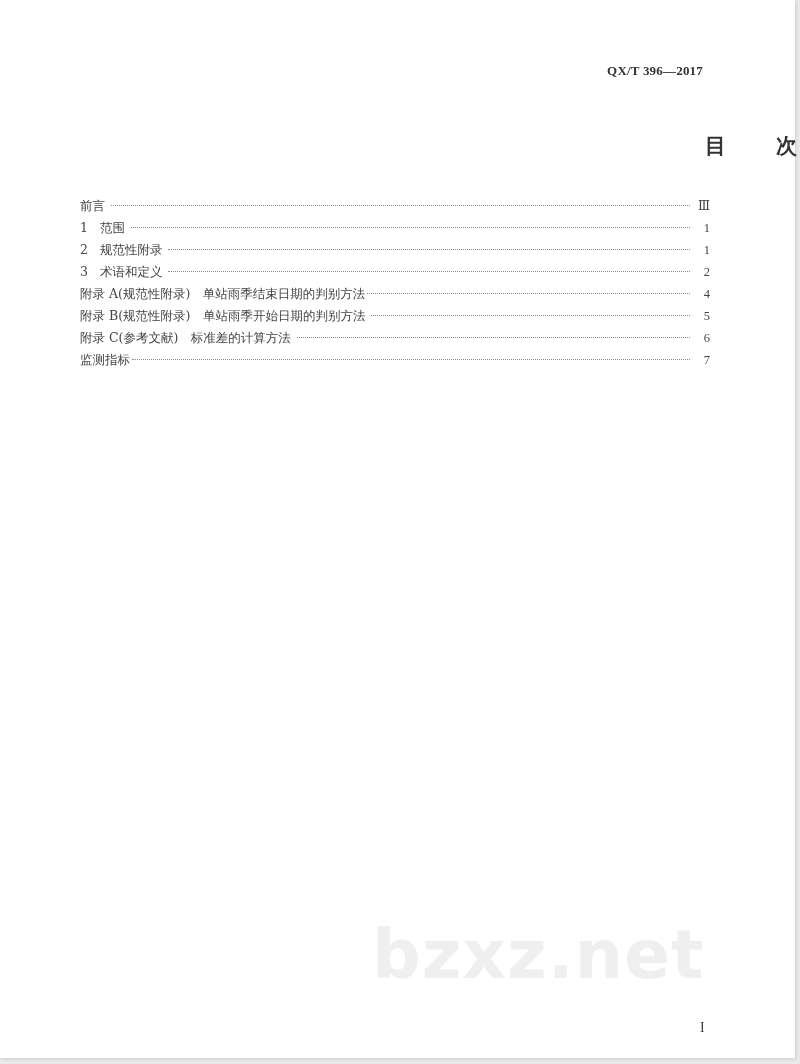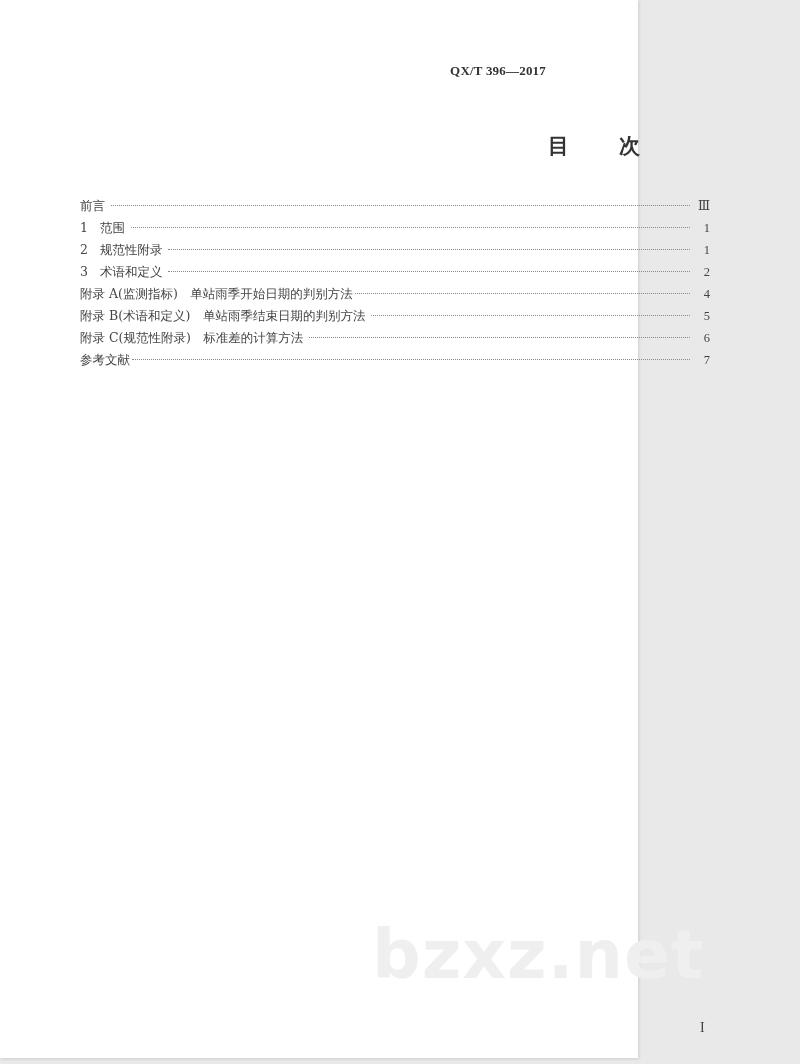--- a/index.html
+++ b/index.html
@@ -1,18 +1,18 @@
 <!DOCTYPE html>
 <html><head>
 <meta charset="utf-8">
 <style>
   html, body { margin:0; padding:0; }
   body { width:800px; height:1064px; background:#e9e9e9; position:relative; overflow:hidden;
          font-family:"DejaVu Serif","Liberation Serif",serif; color:#333; }
-  .page { position:absolute; left:0; top:0; width:638px; height:1058px; background:#ffffff;
+  .page { position:absolute; left:0; top:0; width:795px; height:1058px; background:#ffffff;
           box-shadow: 1px 1px 3px rgba(0,0,0,0.12); }
   .std-code { position:absolute; right:92px; top:63px; font-size:13px; font-weight:bold; color:#333;
               font-family:"Liberation Serif","DejaVu Serif",serif; letter-spacing:0.2px; }
   .title { position:absolute; left:2px; width:100%; top:132px; text-align:right; font-size:21px;
            font-weight:bold; color:#333; font-family:"DejaVu Sans",sans-serif; letter-spacing:0; }
   .title span { display:inline-block; }
   .title .gap { width:50px; }
   .toc { position:absolute; left:80px; top:198px; width:630px; }
   .row { display:flex; align-items:baseline; height:22px; font-size:12.5px; color:#444; }
   .row .label { white-space:nowrap; }
@@ -54,36 +54,36 @@
       <span class="leader"></span>
       <span class="page-no">1</span>
     </div>
     <div class="row">
       <span class="num sp">3</span>
       <span class="label">术语和定义</span>
       <span class="leader"></span>
       <span class="page-no">2</span>
     </div>
     <div class="row">
-      <span class="label">附录 A(监测指标)　单站雨季开始日期的判别方法</span>
+      <span class="label">附录 A(规范性附录)　单站雨季结束日期的判别方法</span>
       <span class="leader tight"></span>
       <span class="page-no">4</span>
     </div>
     <div class="row">
-      <span class="label">附录 B(术语和定义)　单站雨季结束日期的判别方法</span>
+      <span class="label">附录 B(规范性附录)　单站雨季开始日期的判别方法</span>
       <span class="leader"></span>
       <span class="page-no">5</span>
     </div>
     <div class="row">
-      <span class="label">附录 C(规范性附录)　标准差的计算方法</span>
+      <span class="label">附录 C(参考文献)　标准差的计算方法</span>
       <span class="leader"></span>
       <span class="page-no">6</span>
     </div>
     <div class="row">
-      <span class="label">参考文献</span>
+      <span class="label">监测指标</span>
       <span class="leader tight"></span>
       <span class="page-no">7</span>
     </div>
   </div>
 
   <div class="watermark">bzxz.net</div>
   <div class="footer-page">I</div>
 </div>
 
 </body></html>

